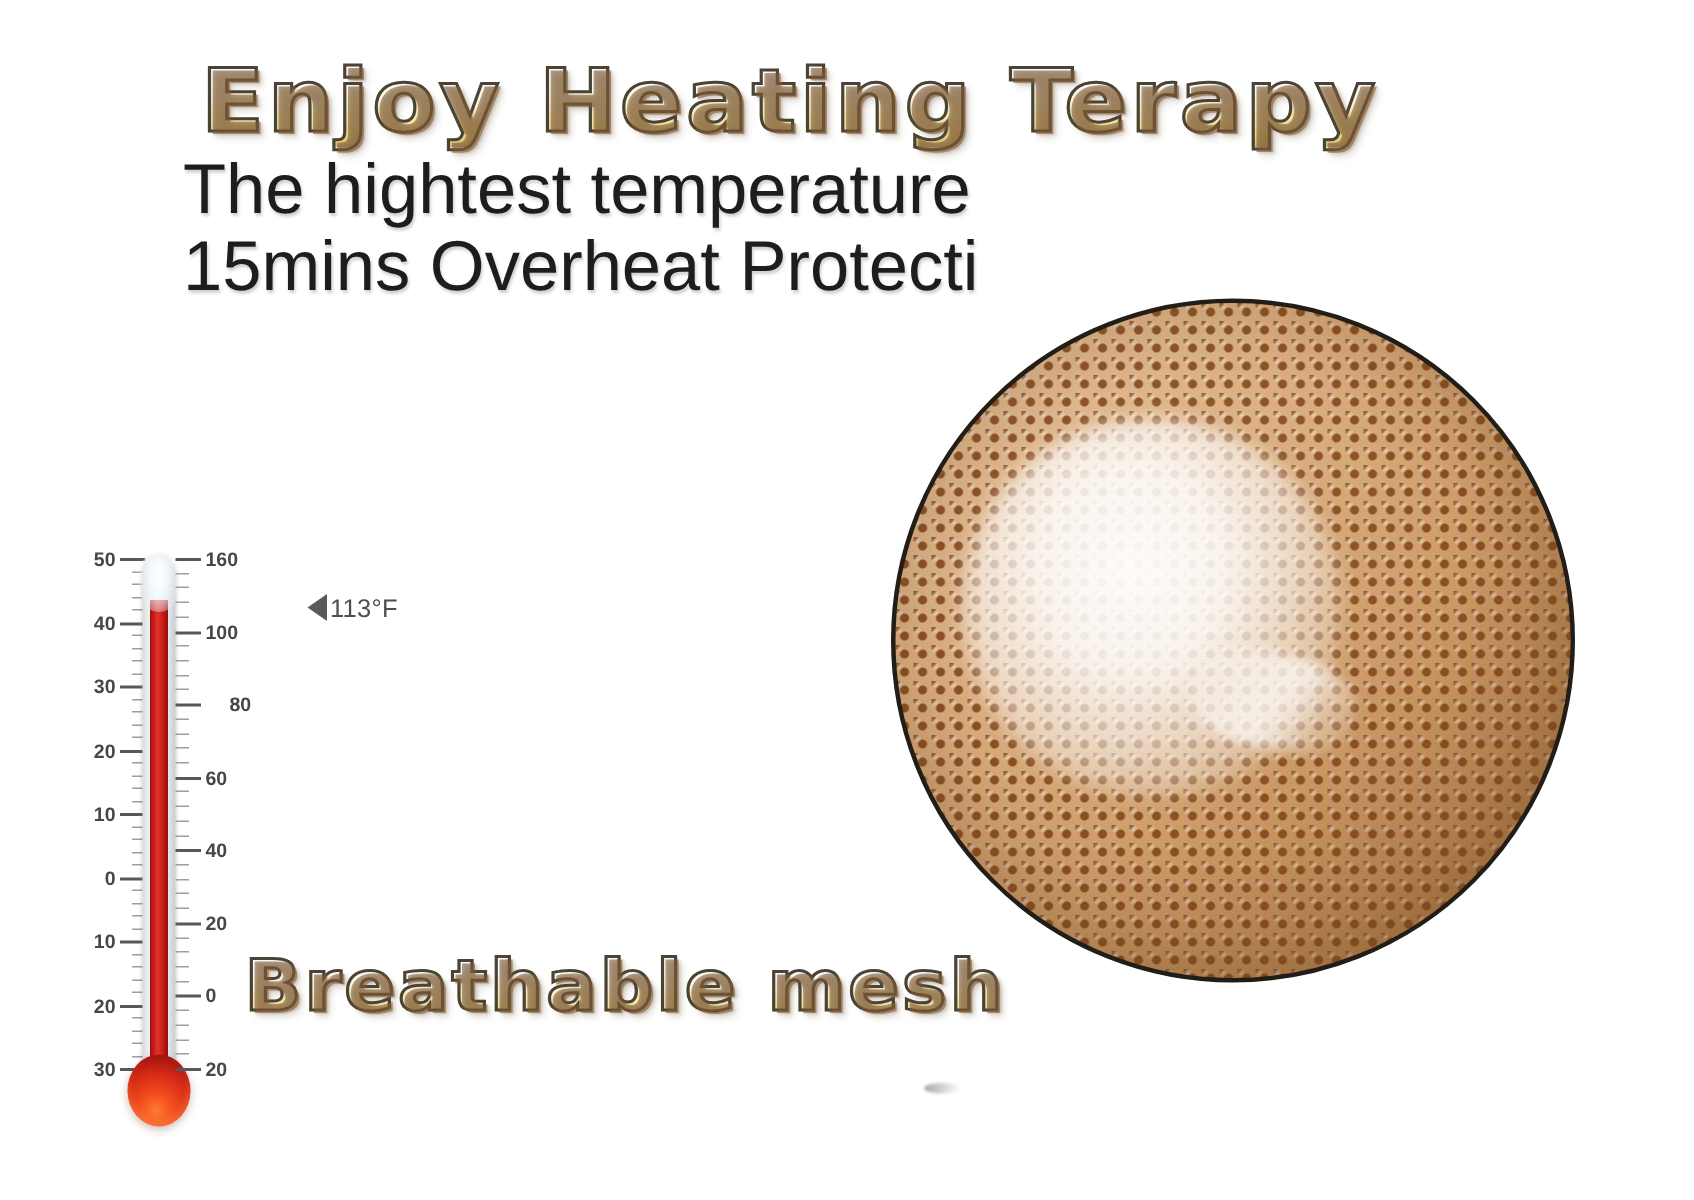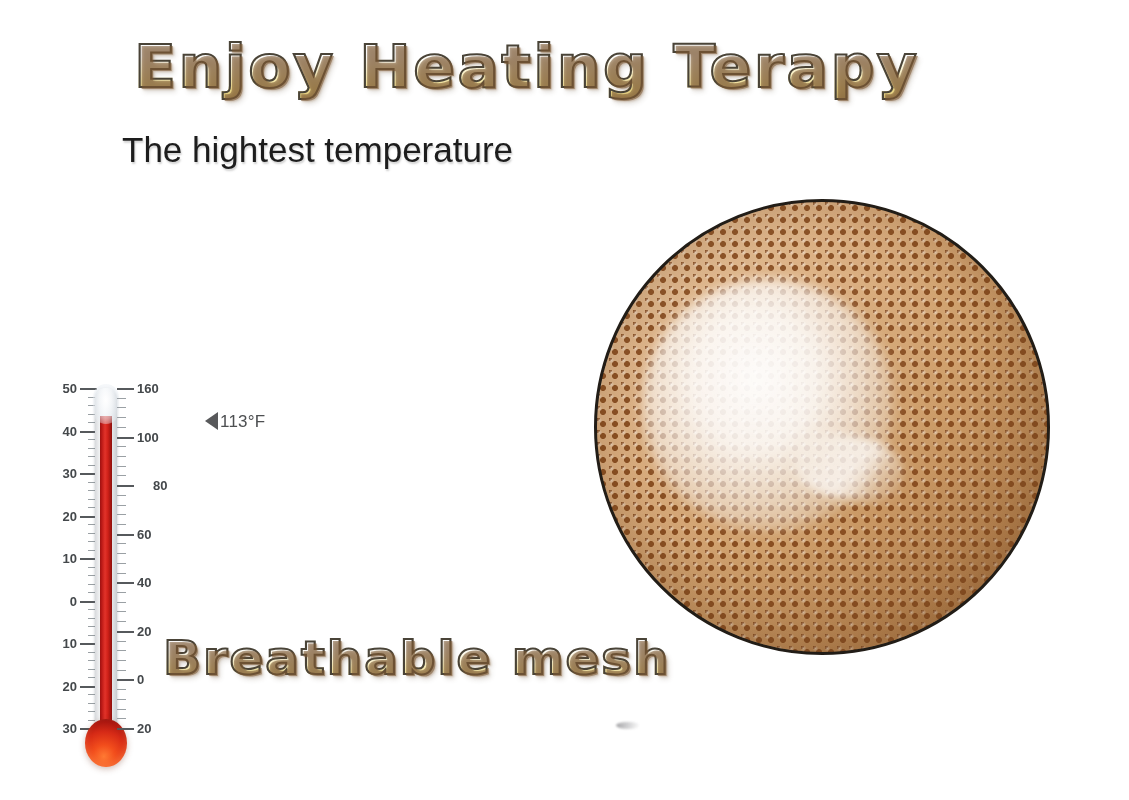--- a/index.html
+++ b/index.html
@@ -55,36 +55,36 @@
     left: 163px;
     top: 632px;
     font-size: 47px;
     line-height: 52px;
   }
 
   
   #copy-block {
     position: absolute;
     left: 122px;
-    top: 124px;
+    top: 100px;
     width: 470px;
     text-align: left;
     font-family: "Liberation Sans", sans-serif;
-    font-size: 35px;
+    font-size: 47px;
     line-height: 51px;
     color: #1d1d1d;
     text-shadow: 1px 2px 2px rgba(120,120,120,0.35);
   }
   #copy-block .line { display: block; white-space: nowrap; }
 
   
   #thermometer {
     position: absolute;
     left: 55px;
-    top: 384px;
+    top: 368px;
     width: 190px;
     height: 380px;
   }
   .therm-tube {
     position: absolute;
     left: 40px;
     top: 4px;
     width: 22px;
     height: 338px;
     border-radius: 11px 11px 4px 4px;
@@ -248,20 +248,21 @@
 </style>
 </head>
 <body>
 
 <div id="stage">
 
   <div class="block-title" id="title-main">Enjoy Heating Terapy</div>
 
   <div id="copy-block">
     <span class="line">The hightest temperature</span>
+    <span class="line">15mins Overheat Protecti</span>
   </div>
 
   <div id="thermometer">
 
     <div class="scale left" id="scale-celsius">
         <div class="tick major" style="top: 0px;"></div>
         <div class="scale-label" style="top: -6px;">50</div>
         <div class="tick minor" style="top: 8.5px;"></div>
         <div class="tick minor" style="top: 17px;"></div>
         <div class="tick minor" style="top: 25.5px;"></div>

